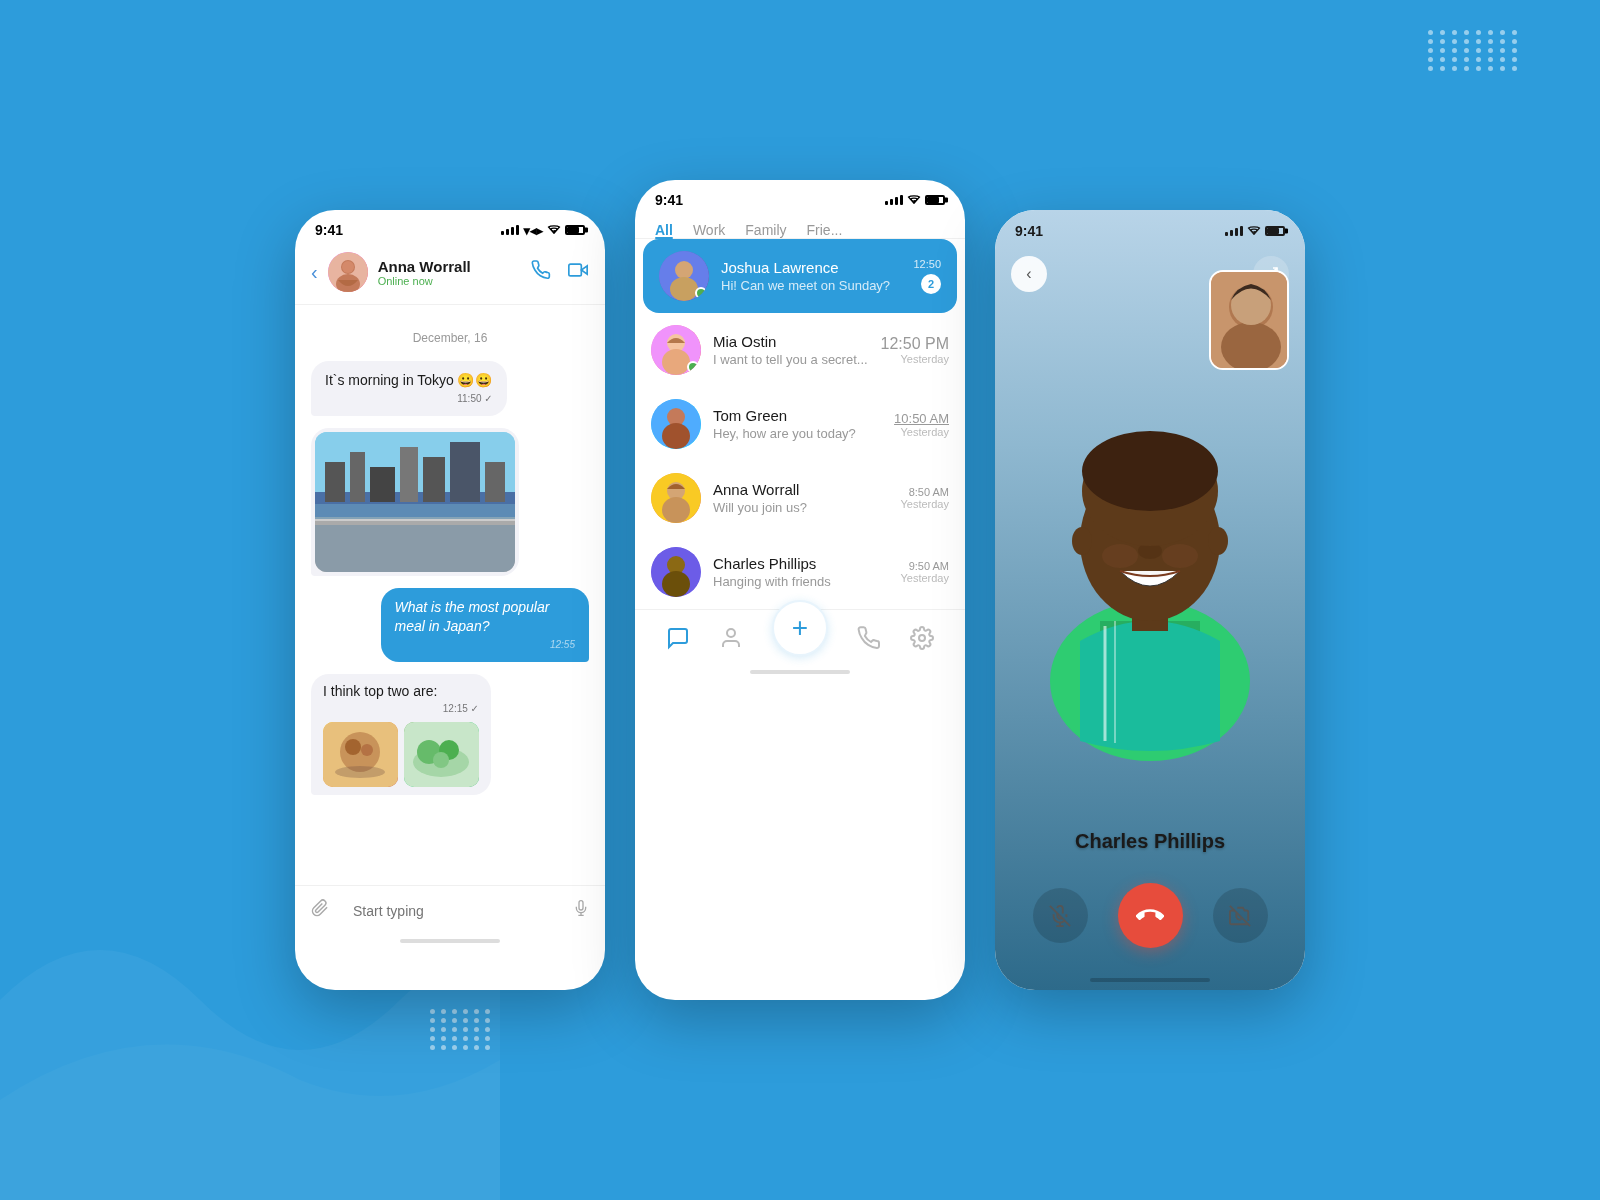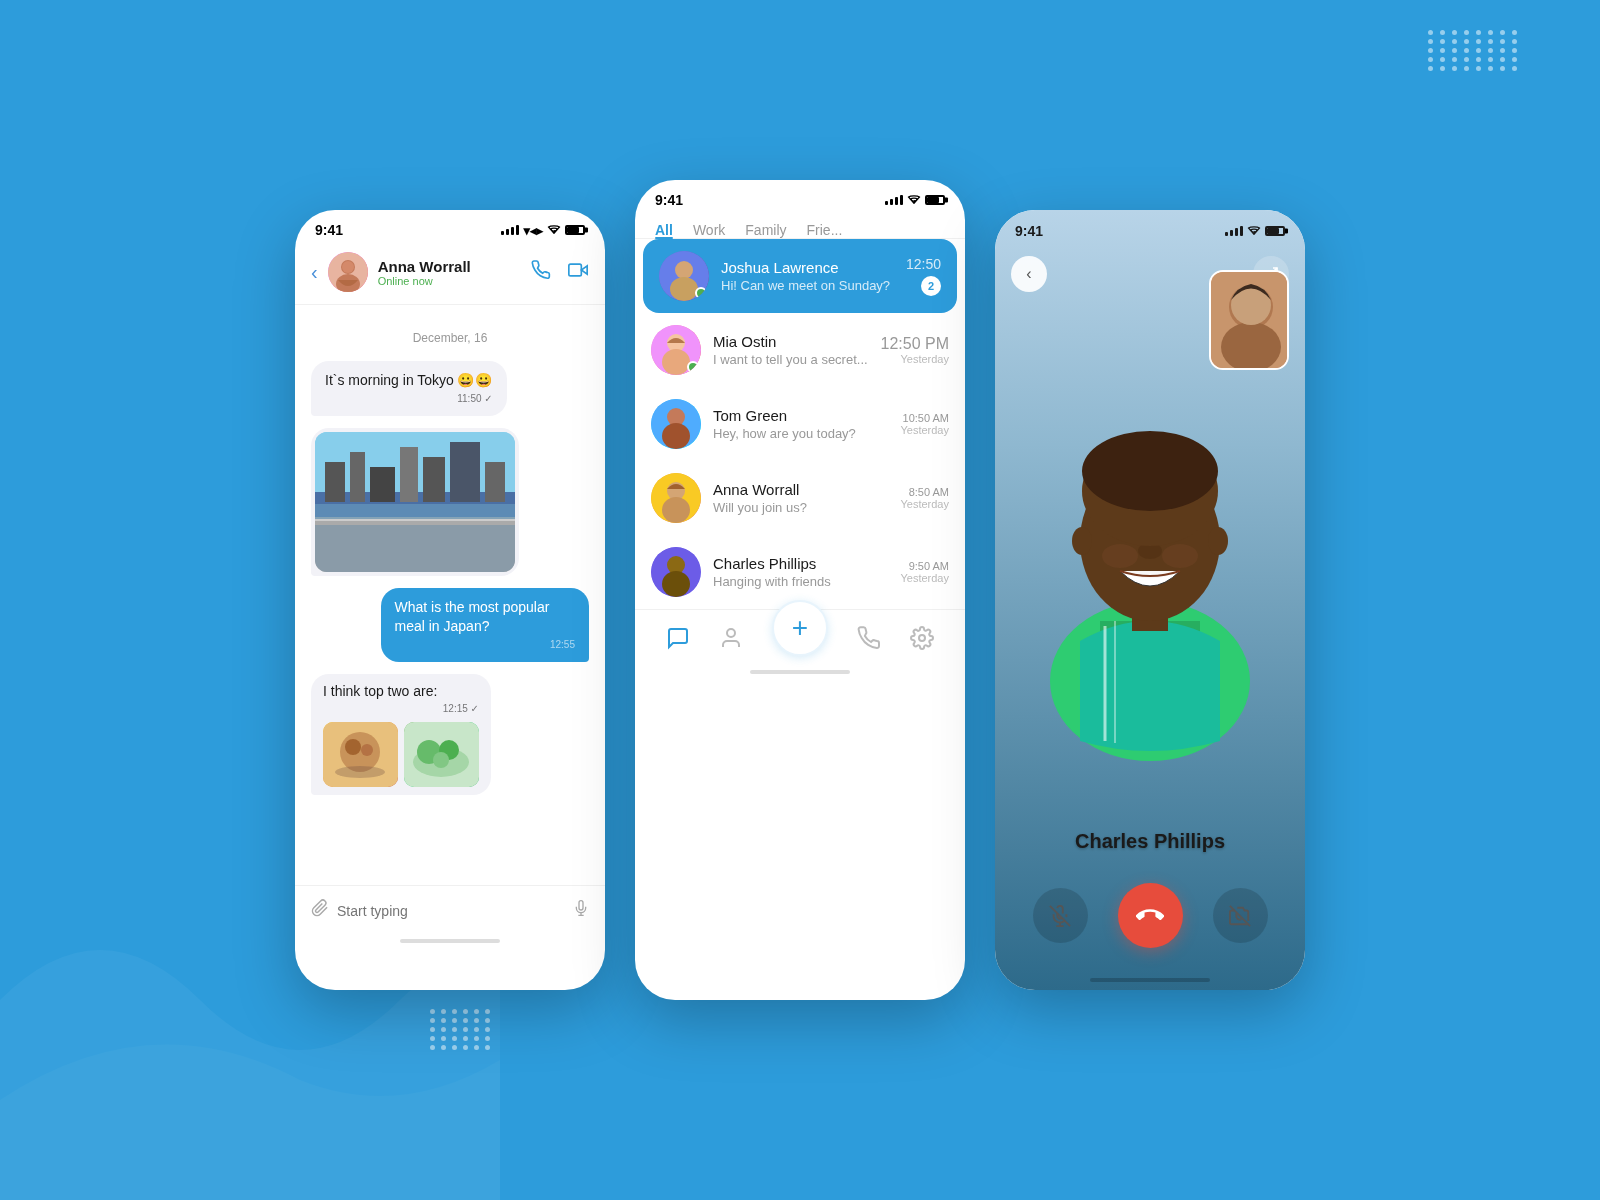--- a/index.html
+++ b/index.html
@@ -169,21 +169,21 @@
       text-align: center;
       color: #999;
       font-size: 12px;
       margin: 10px 0 16px;
     }
     .message-row {
       display: flex;
       margin-bottom: 12px;
     }
     .message-row.received { justify-content: flex-start; }
-    .message-row.sent { justify-content: flex-end; }
+    .message-row.sent { justify-content: flex-end; font-style: italic; }
     .bubble {
       max-width: 75%;
       padding: 10px 14px;
       border-radius: 18px;
       font-size: 14px;
       line-height: 1.4;
       position: relative;
     }
     .bubble.received {
       background: #f2f2f7;
@@ -220,21 +220,21 @@
     }
     .food-img-2 {
       background: linear-gradient(135deg, #6ab04c, #2ecc71, #27ae60);
     }
 
     .chat-input-bar {
       display: flex;
       align-items: center;
       padding: 12px 16px;
       border-top: 1px solid #f0f0f0;
-      gap: 8px;
+      gap: 24px;
     }
     .attach-btn { color: #999; font-size: 18px; cursor: pointer; }
     .chat-input {
       flex: 1;
       border: none;
       outline: none;
       font-size: 14px;
       color: #999;
       background: transparent;
     }
@@ -323,21 +323,21 @@
       width: 12px;
       height: 12px;
       border-radius: 50%;
       background: #4caf50;
       border: 2px solid white;
     }
     .contact-info { flex: 1; min-width: 0; }
     .contact-name { font-size: 15px; font-weight: 400; color: #1a1a1a; }
     .contact-preview { font-size: 13px; color: #999; white-space: nowrap; overflow: hidden; text-overflow: ellipsis; margin-top: 2px; }
     .contact-meta { text-align: right; flex-shrink: 0; }
-    .contact-time { font-size: 14px; color: #999; }
+    .contact-time { font-size: 11px; color: #999; }
     .unread-badge {
       background: #2d9cdb;
       color: white;
       border-radius: 50%;
       width: 20px;
       height: 20px;
       font-size: 11px;
       font-weight: 600;
       display: flex;
       align-items: center;
@@ -813,21 +813,21 @@
             <circle cx="25" cy="25" r="25" fill="#4facfe"></circle>
             <circle cx="25" cy="18" r="9" fill="#c47a5a"></circle>
             <ellipse cx="25" cy="37" rx="14" ry="13" fill="#a0522d"></ellipse>
           </svg>
         </div>
         <div class="contact-info">
           <div class="contact-name">Tom Green</div>
           <div class="contact-preview">Hey, how are you today?</div>
         </div>
         <div class="contact-meta">
-          <div class="contact-time" style="font-size:11px;color:#999;">10:50 AM</div>
+          <div class="contact-time" style="font-size:13px;color:#999;text-decoration:underline;">10:50 AM</div>
           <div class="contact-time" style="font-size:11px;color:#bbb;">Yesterday</div>
         </div>
       </div>
 
       <div class="contact-item">
         <div class="contact-avatar av-anna">
           <svg viewBox="0 0 50 50" width="50" height="50">
             <circle cx="25" cy="25" r="25" fill="#f9ca24"></circle>
             <circle cx="25" cy="18" r="9" fill="#d4a574"></circle>
             <ellipse cx="25" cy="37" rx="14" ry="13" fill="#c8935a"></ellipse>

